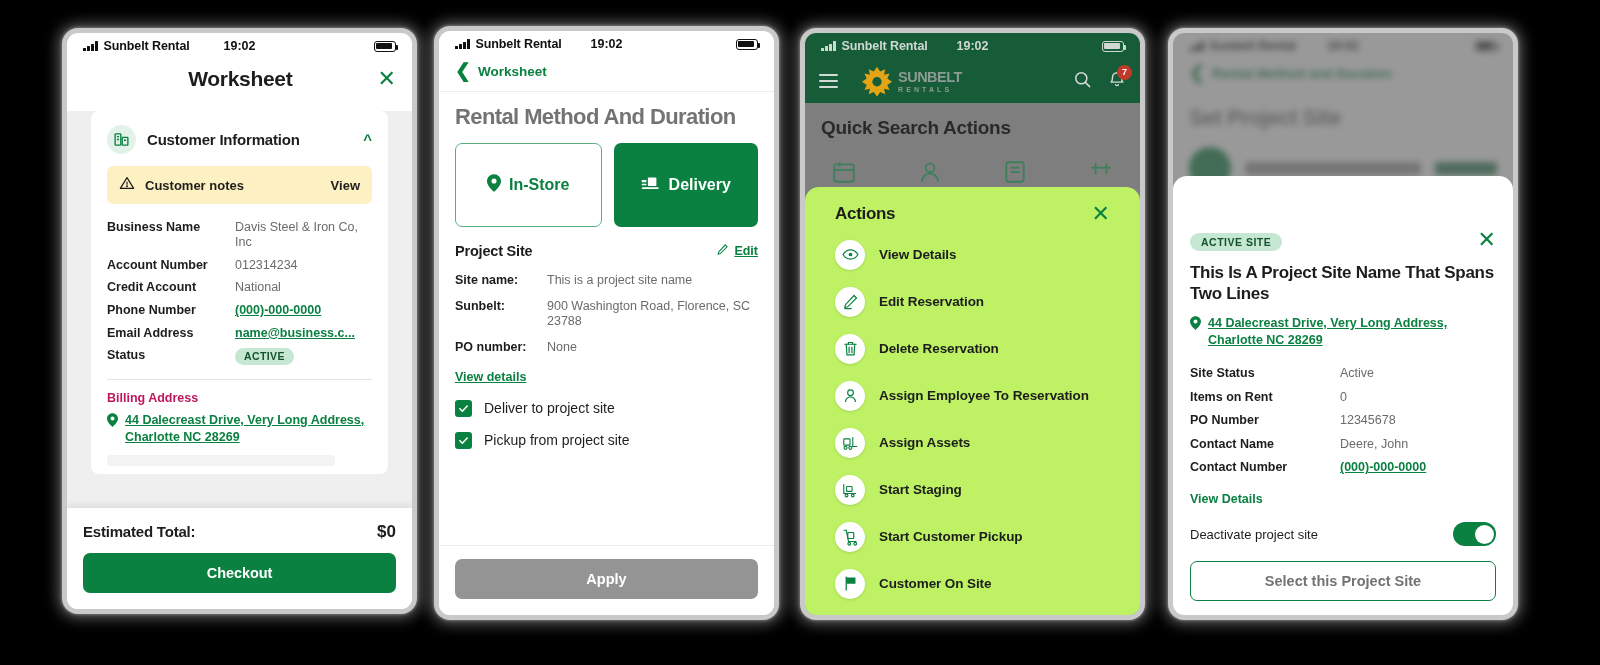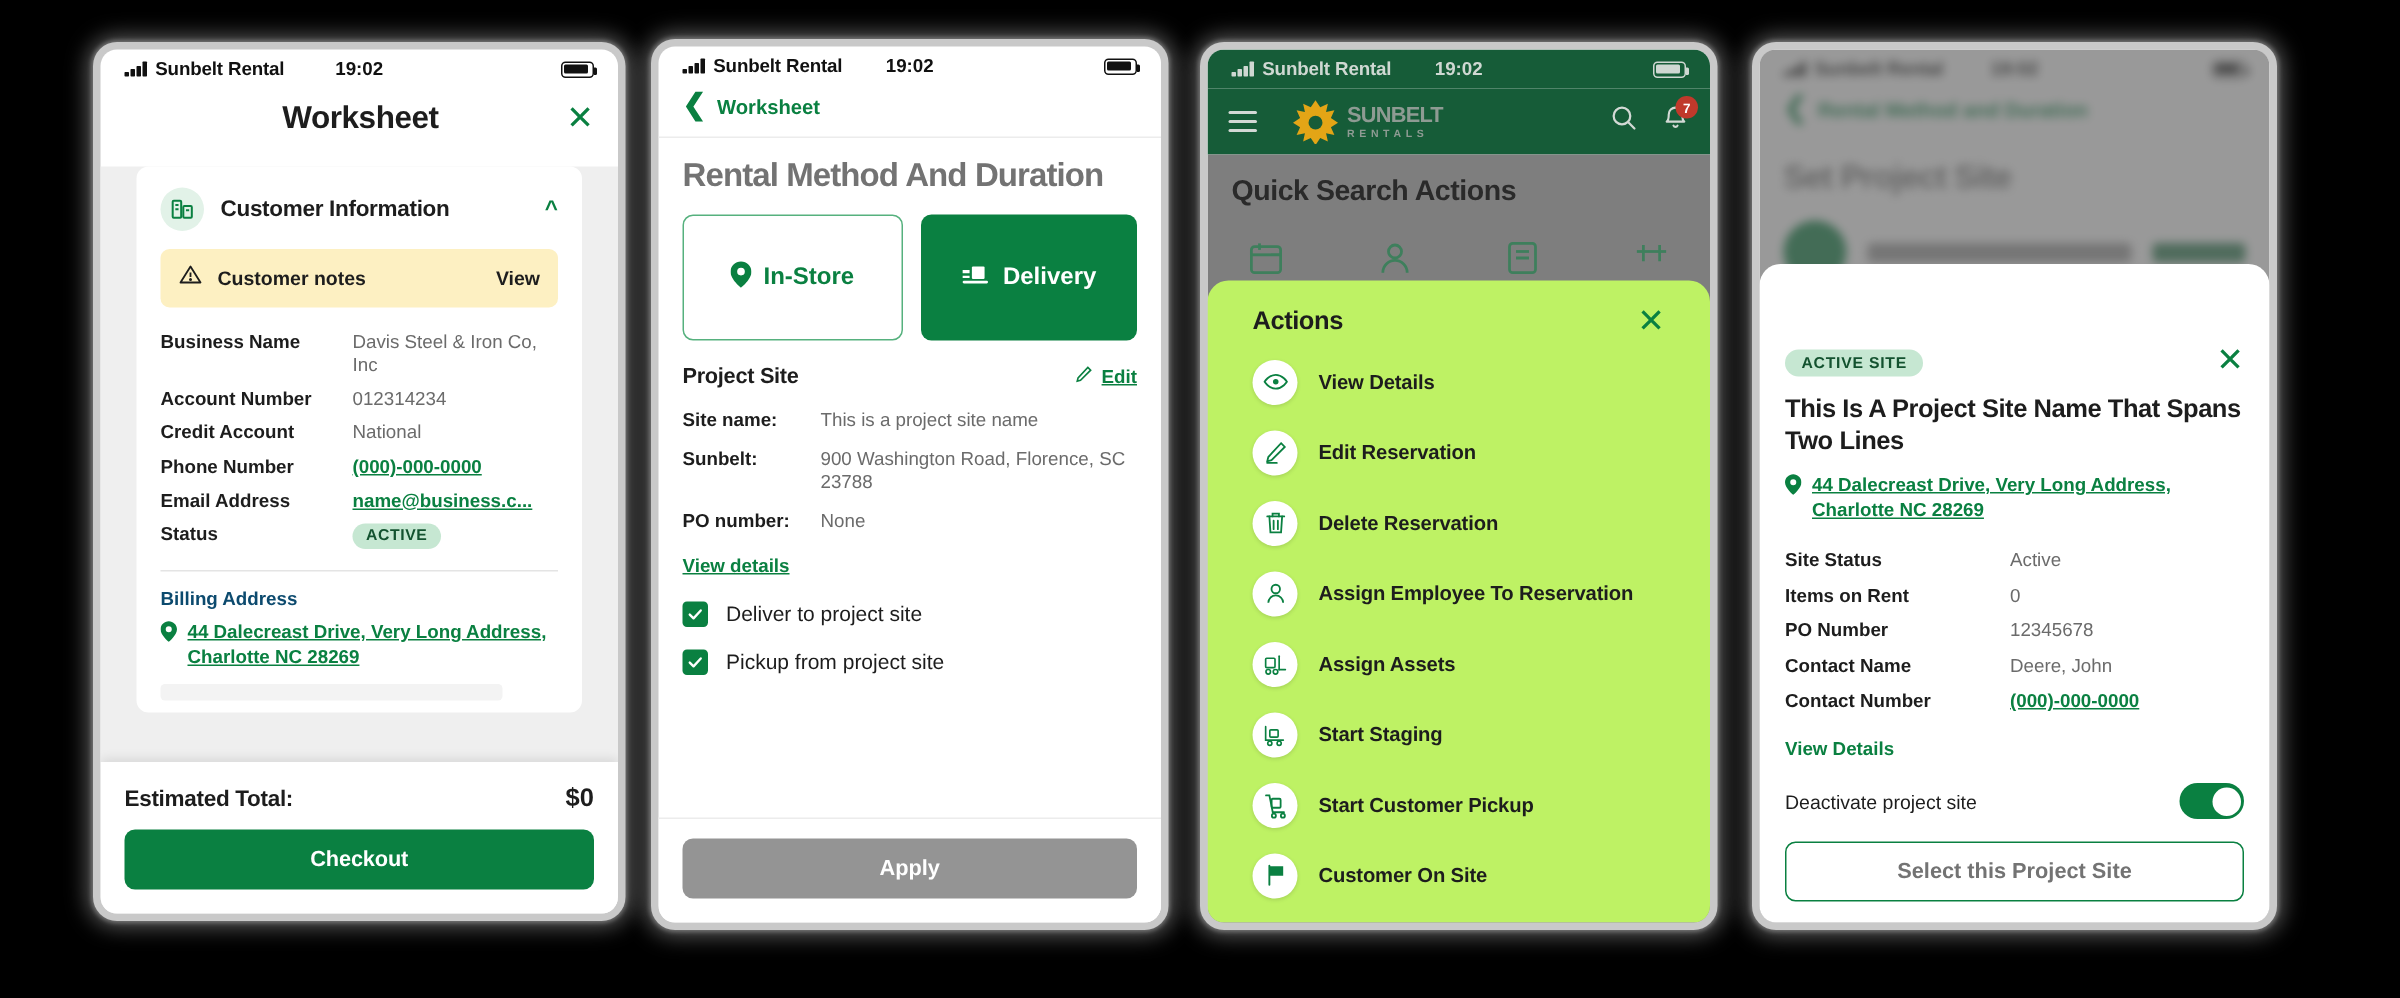--- a/index.html
+++ b/index.html
@@ -78,21 +78,21 @@
   .kv { margin-top:12px; }
   .kv-row { display:flex; padding:3.5px 0; font-size:12.5px; align-items:flex-start; }
   .kv-k { width:128px; font-weight:700; color:#1d1d1d; flex:0 0 128px;}
   .kv-v { color:#6b6b6b; flex:1; line-height:1.25;}
   .kv-v.link { color:#0a8041; font-weight:700; text-decoration:underline; }
   .pill {
     display:inline-block;background:#c6e7d2;color:#13522f;border-radius:10px;
     padding:2px 9px;font-size:10.5px;font-weight:700;letter-spacing:0.4px;
   }
   .hr { height:1px; background:#e4e4e4; margin:10px 0 11px; }
-  .sec-label { font-size:12.5px; font-weight:700; color:#0c4a6e; margin-bottom:7px;}
+  .sec-label { font-size:12.5px; font-weight:700; color:#be185d; margin-bottom:7px;}
   .addr-link {
     display:flex;gap:7px;color:#0a8041;font-weight:700;font-size:12.5px;
     line-height:1.35;
   }
   .addr-link span.t { text-decoration:underline; }
   .ghost-row { margin-top:9px; height:11px; background:#f3f3f3; border-radius:3px; width:86%; }
   .footbar {
     position:absolute;left:0;right:0;bottom:0;background:#fff;
     padding:14px 16px 16px;box-shadow:0 -2px 7px rgba(0,0,0,0.10);
   }

